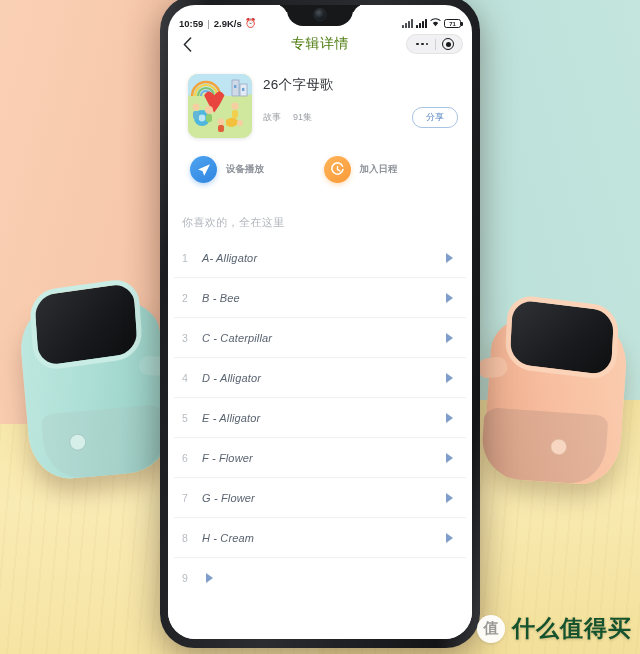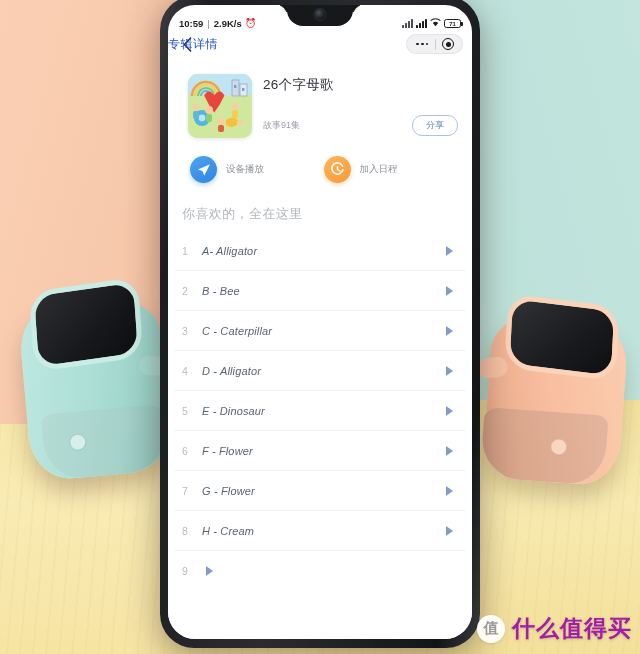--- a/index.html
+++ b/index.html
@@ -156,22 +156,22 @@
   
   #navbar{
     position:relative; height:30px; display:flex; align-items:center;
     padding:0 9px; z-index:25;
   }
   #back-chevron{
     width:20px;height:20px;display:flex;align-items:center;justify-content:center;
     color:#2b2d31;
   }
   #nav-title{
-    position:absolute;left:0;right:0;
-    font-size:12px;color:#1d4ed8;font-weight:400;letter-spacing:.5px;
+    position:absolute;left:0;right:0;text-align:center;
+    font-size:14px;color:#4d7c0f;font-weight:400;letter-spacing:.5px;
     pointer-events:none;
   }
   #capsule{
     margin-left:auto;display:flex;align-items:center;
     height:20px;padding:0 2px;border-radius:11px;
     background:rgba(240,240,242,.92);border:.7px solid rgba(0,0,0,.06);
     position:relative;z-index:26;
   }
   #dots{ width:26px;display:flex;align-items:center;justify-content:center;gap:2px; }
   #dots i{ width:2.6px;height:2.6px;border-radius:50%;background:#1f2124;display:block; }
@@ -193,47 +193,47 @@
     padding:15px 14px 12px 20px;
   }
   #album-cover{
     width:64px;height:64px;flex:0 0 64px;border-radius:10px;overflow:hidden;
     position:relative;background:#cfe9a8;
     box-shadow:0 1px 4px rgba(0,0,0,.12);
   }
   #album-info{ flex:1; min-width:0; padding-top:2px; }
   #album-title{ font-size:13.5px;color:#2f3237;font-weight:400;letter-spacing:.3px; }
   #album-meta{
-    margin-top:21px; display:flex; align-items:center; 
+    margin-top:13px; display:flex; align-items:center; gap:12px;
     font-size:9px; color:#9a9ea5;
   }
   #share-btn{
     margin-left:auto; align-self:flex-end;
     border:1px solid #a8c3e4; color:#5b87c4; background:#fff;
     font-size:9px; border-radius:10px; padding:3px 13px; white-space:nowrap;
   }
 
   
   #actions{
     display:flex; align-items:flex-end;
-    padding:6px 15px 14px 22px; gap:0;
+    padding:6px 15px 14px 22px; gap:0;font-weight:bold;
   }
   .action{ display:flex; align-items:center; gap:9px; flex:1; }
   .action .circ{
     width:27px;height:27px;border-radius:50%;flex:0 0 27px;
     display:flex;align-items:center;justify-content:center;
   }
   .circ.blue{ background:linear-gradient(145deg,#4fa3f0,#2f86e0); box-shadow:0 2px 5px rgba(60,140,225,.35); }
   .circ.orange{ background:linear-gradient(145deg,#ffb45a,#f99a38); box-shadow:0 2px 5px rgba(245,160,60,.32); }
   .action .lbl{ font-size:9.5px;color:#8d9299; }
 
   
   #section{ padding:4px 14px 8px 14px; }
   #section-title{ font-size:14px;color:#3e4752;font-weight:700;letter-spacing:1px; }
-  #section-sub{ font-size:13px;color:#b2b7bd;margin-top:4px;letter-spacing:.4px; }
+  #section-sub{ font-size:11px;color:#b2b7bd;margin-top:14px;letter-spacing:.4px; }
 
   
   #list{ padding:0 6px; }
   .row{
     display:flex;align-items:center;height:40px;
     padding:0 10px 0 8px;border-bottom:.8px solid #f0f1f3;
   }
   .row:last-child{ border-bottom:none; }
   .row .num{ width:20px;flex:0 0 20px;font-size:10.5px;color:#b7bcc2;text-align:left; }
   .row .name{ flex:1;font-size:11px;color:#596370;letter-spacing:.15px;font-style:italic; }
@@ -248,21 +248,21 @@
     position:absolute; right:8px; bottom:10px; z-index:60;
     display:flex; align-items:center; gap:7px;
   }
   #wm-logo{
     width:28px;height:28px;border-radius:50%;
     background:rgba(255,255,255,.92);
     display:flex;align-items:center;justify-content:center;
     font-size:15px;color:#9a9a96;font-weight:700;
     box-shadow:0 1px 3px rgba(0,0,0,.12);
   }
-  #wm-text{ font-size:23px;color:#a21caf;font-weight:700;letter-spacing:1px;
+  #wm-text{ font-size:23px;color:#14532d;font-weight:700;letter-spacing:1px;
     text-shadow:0 1px 3px rgba(120,100,60,.35); }
 </style>
 </head>
 <body>
 
 <div id="scene">
   <div class="wall-left"></div>
   <div class="wall-right"></div>
   <div class="table-left"></div>
   <div class="table-right"></div>
@@ -436,21 +436,21 @@
           </div>
           <div class="row">
             <span class="num">4</span>
             <span class="name">D - Alligator</span>
             <span class="play">
               <span class="tri"></span>
             </span>
           </div>
           <div class="row">
             <span class="num">5</span>
-            <span class="name">E - Dinosaur</span>
+            <span class="name">E - Alligator</span>
             <span class="play">
               <span class="tri"></span>
             </span>
           </div>
           <div class="row">
             <span class="num">6</span>
             <span class="name">F - Flower</span>
             <span class="play">
               <span class="tri"></span>
             </span>

